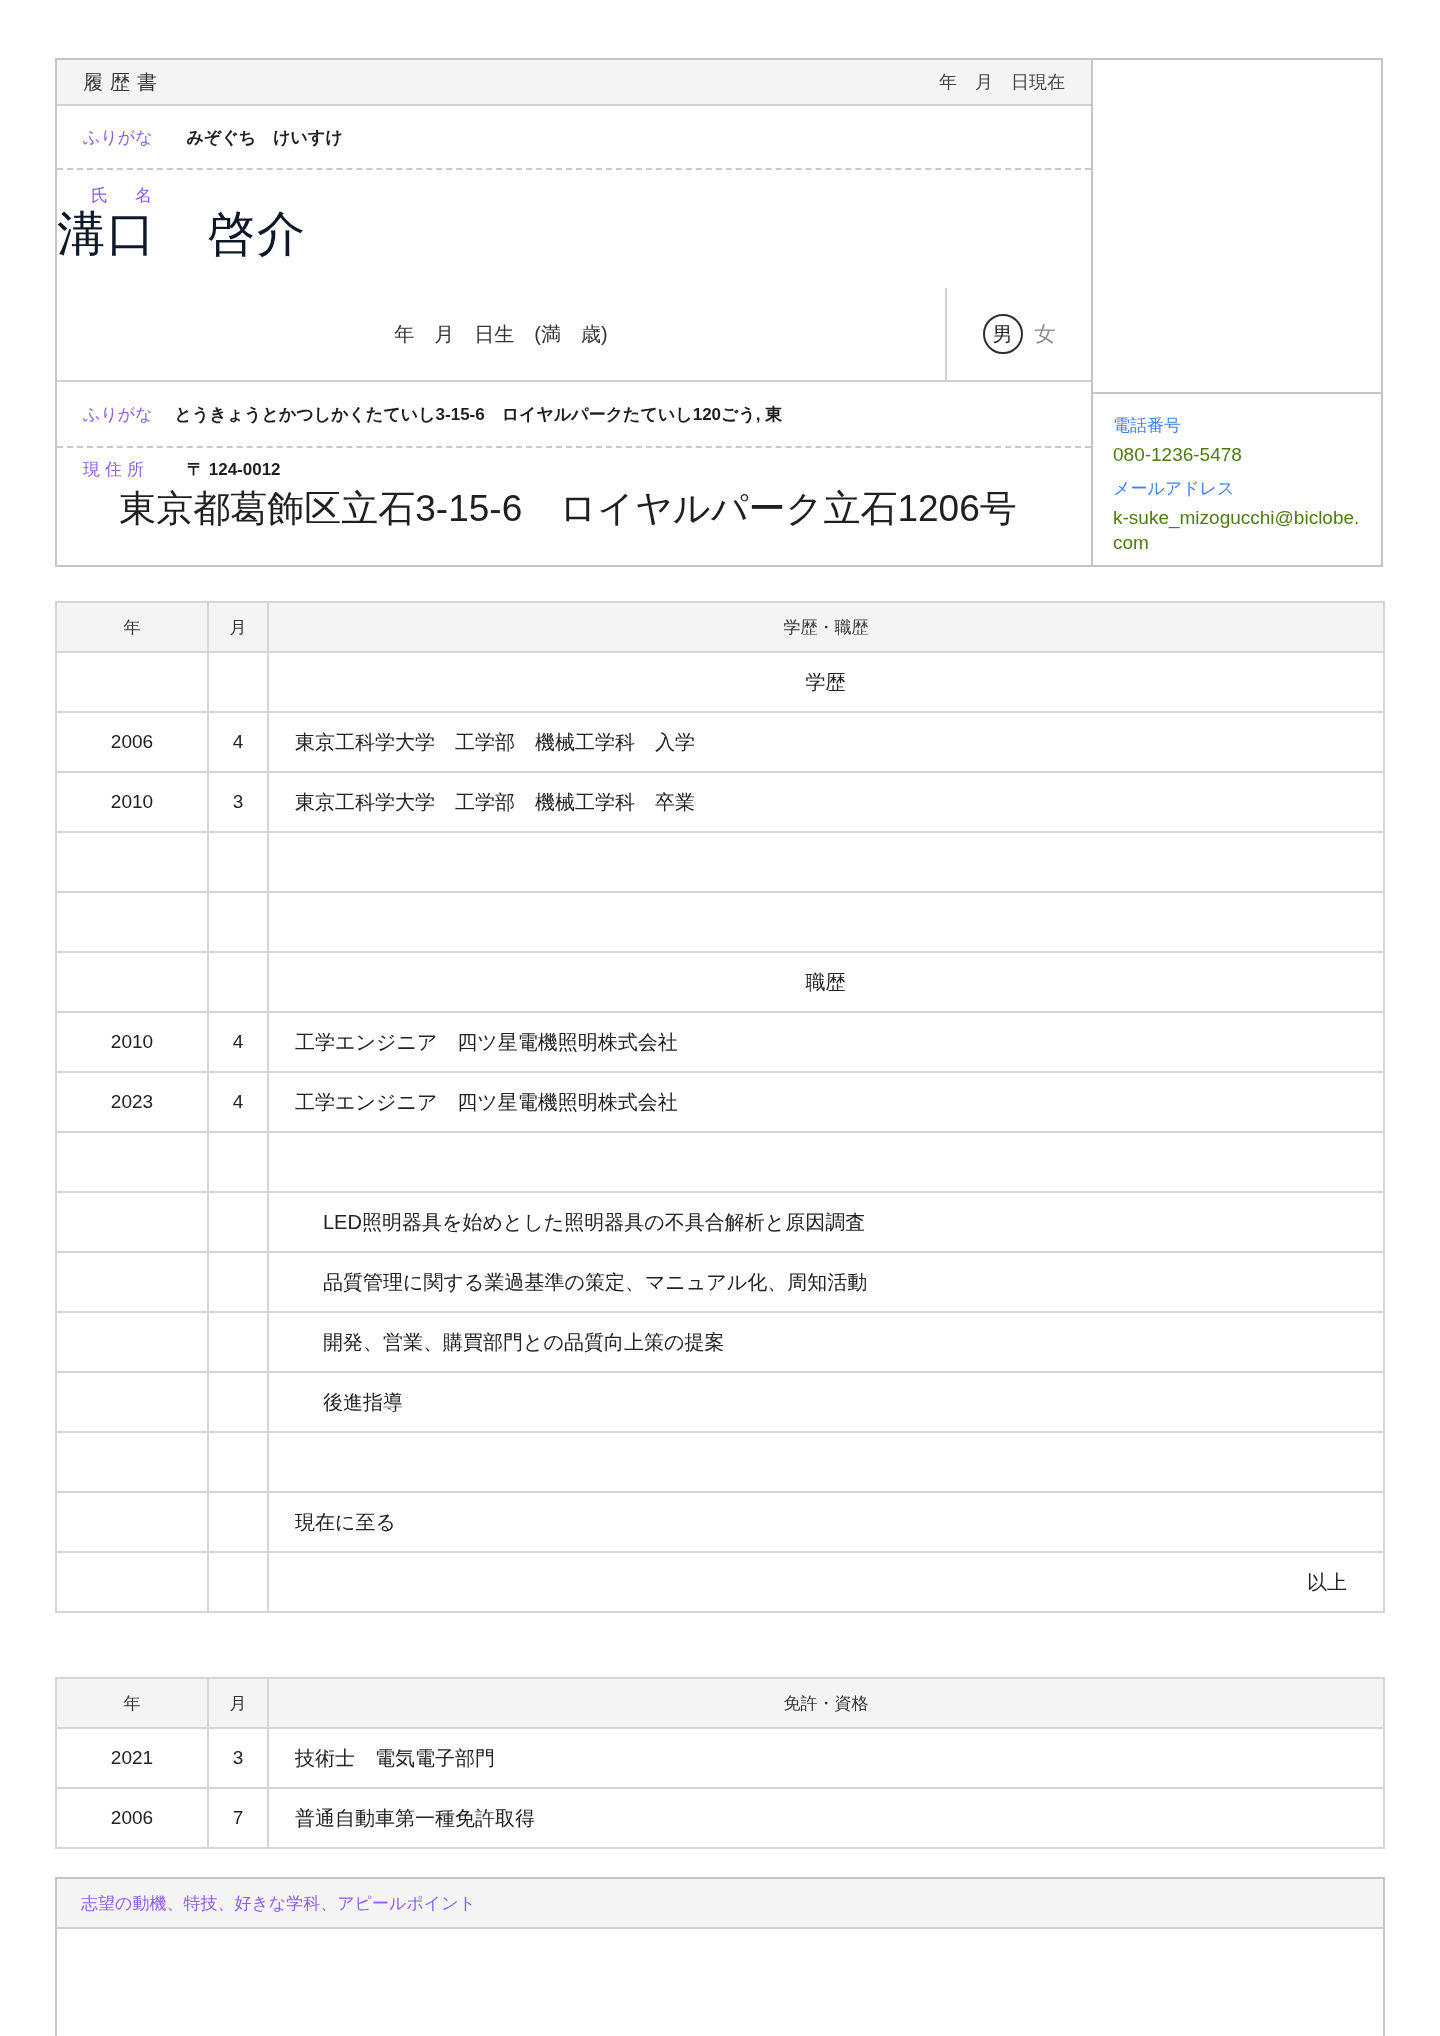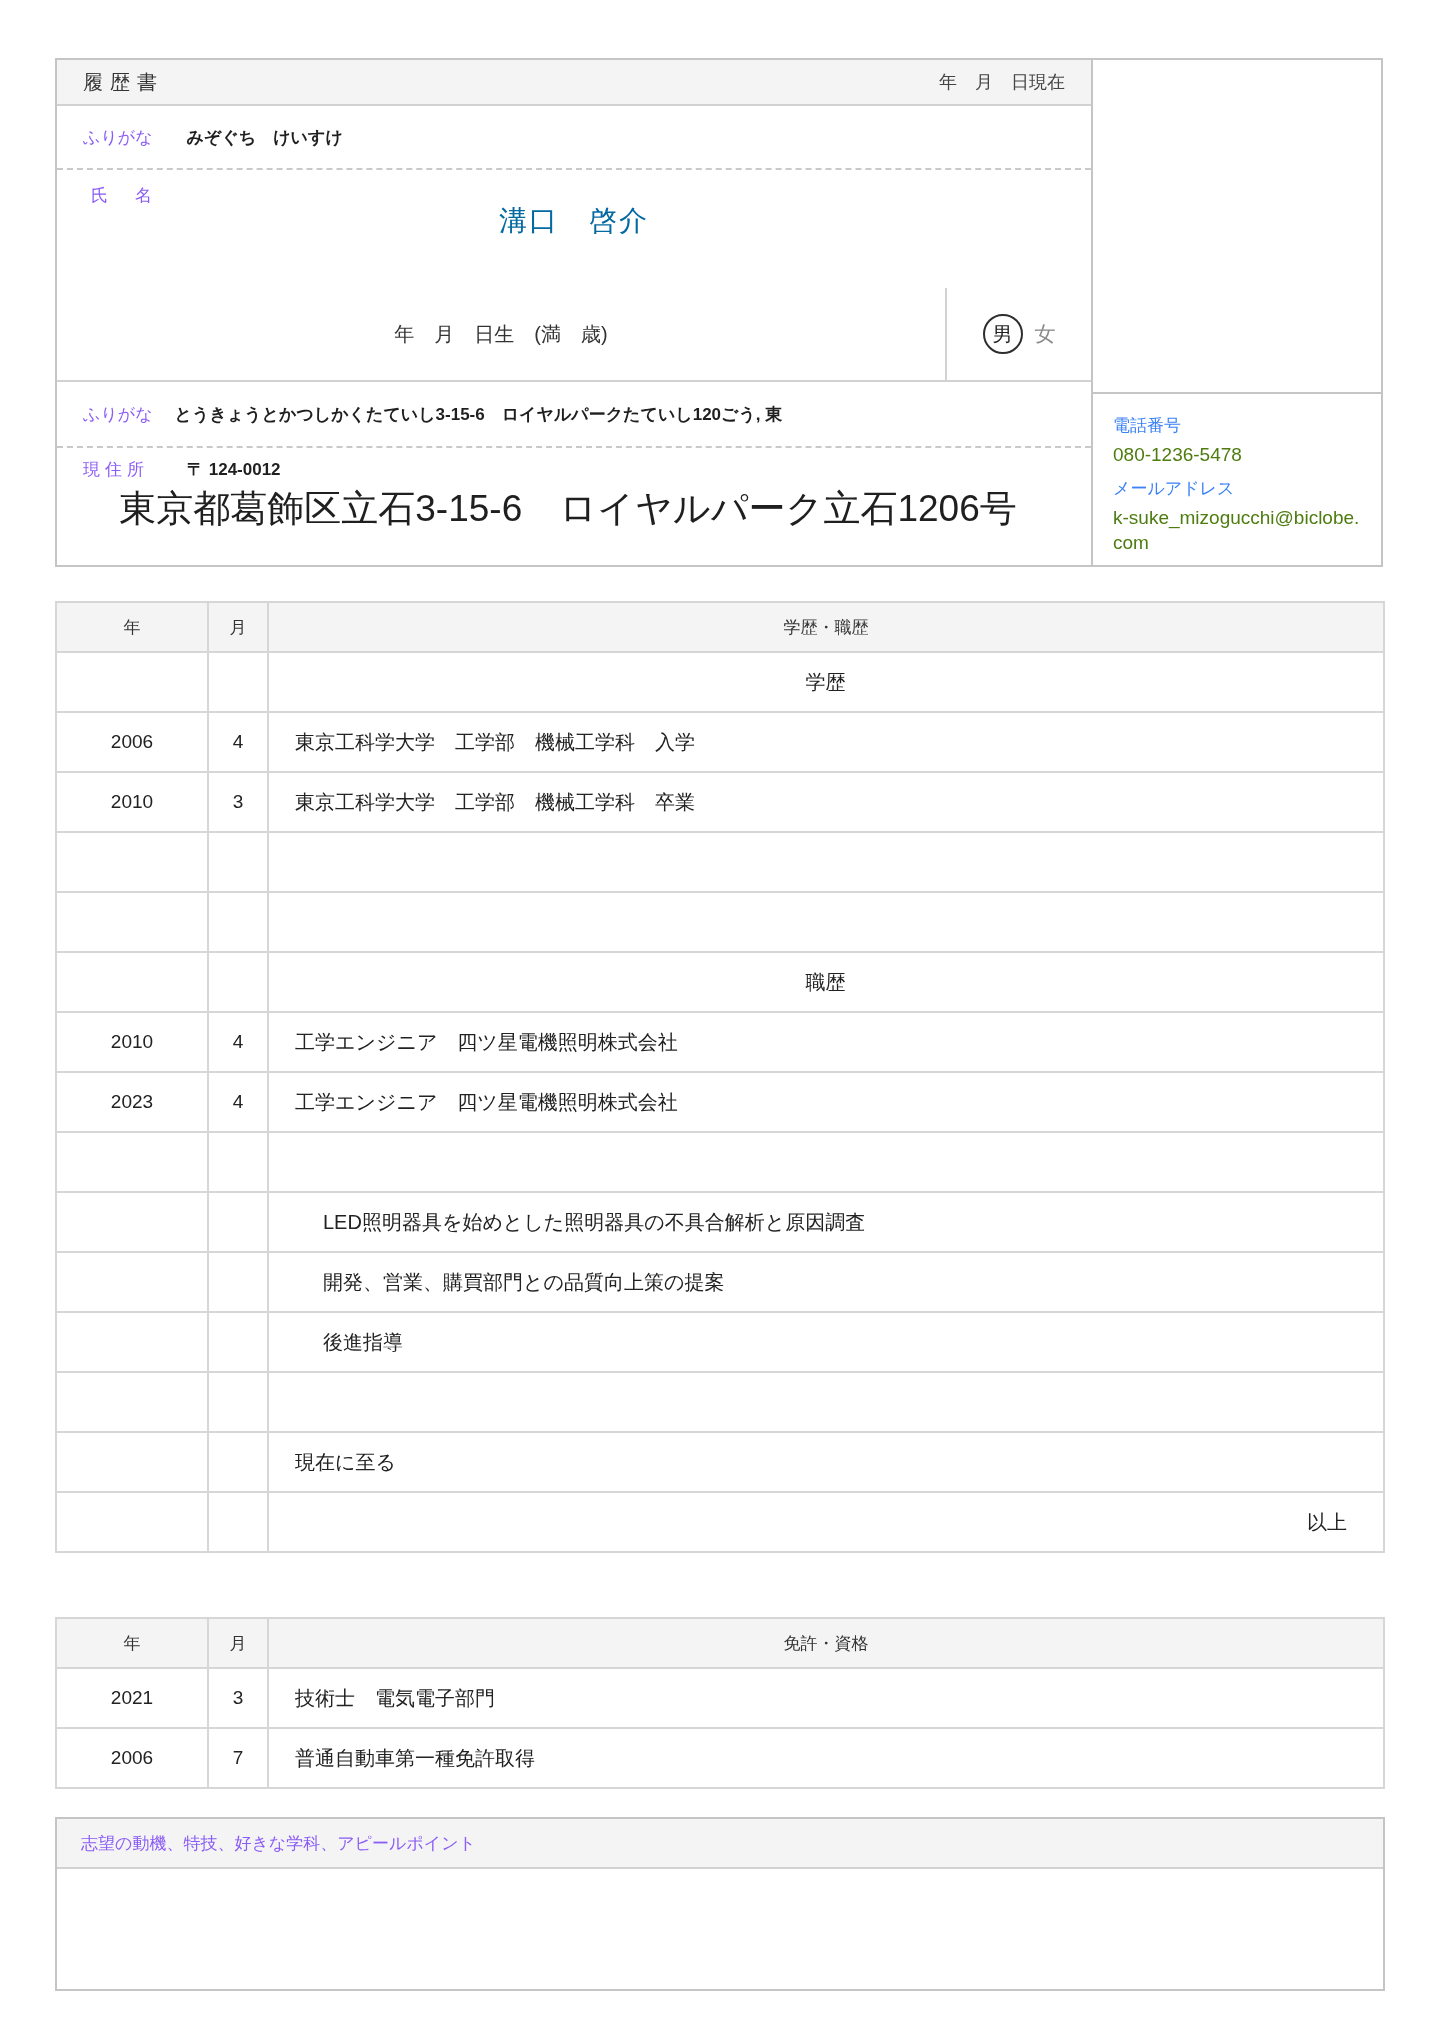--- a/index.html
+++ b/index.html
@@ -23,21 +23,21 @@
   .bar-date { font-size:18px; color:#444; }
 
   .furirow { height:64px; display:flex; align-items:center; padding-left:26px;
              border-bottom:2px dashed #c9c9c9; font-size:17px; }
   .lab { color:#8b5cf6; }
   .sp-lab { letter-spacing:5px; }
   .furirow .val { margin-left:34px; color:#1f1f1f; font-weight:600; }
 
   .namearea { height:118px; position:relative; }
   .namearea .lab { position:absolute; top:14px; left:34px; font-size:17px; }
-  .bigname { text-align:center; padding-top:32px; font-size:28px; color:#0369a1; letter-spacing:2px; }
+  .bigname { text-align:left; padding-top:32px; font-size:48px; color:#0f172a; letter-spacing:2px; }
 
   .birthrow { height:94px; border-bottom:2px solid #d2d2d2; display:flex; }
   .birth-l { flex:1; display:flex; align-items:center; justify-content:center;
              font-size:20px; color:#333; }
   .birth-r { width:146px; border-left:2px solid #d2d2d2; display:flex;
              align-items:center; justify-content:center; gap:12px; font-size:21px; }
   .m-circle { width:40px; height:40px; border:2px solid #2e2e2e; border-radius:50%;
               display:flex; align-items:center; justify-content:center; color:#222; font-size:20px; }
   .female { color:#8a8a8a; }
 
@@ -183,20 +183,25 @@
           <td class="content"></td>
         </tr>
       <tr class="detail">
           <td class="year"></td>
           <td class="month"></td>
           <td class="content">LED照明器具を始めとした照明器具の不具合解析と原因調査</td>
         </tr>
       <tr class="detail">
           <td class="year"></td>
           <td class="month"></td>
+          <td class="content">品質管理に関する業過基準の策定、マニュアル化、周知活動</td>
+        </tr>
+      <tr class="detail">
+          <td class="year"></td>
+          <td class="month"></td>
           <td class="content">開発、営業、購買部門との品質向上策の提案</td>
         </tr>
       <tr class="detail">
           <td class="year"></td>
           <td class="month"></td>
           <td class="content">後進指導</td>
         </tr>
       <tr>
           <td class="year"></td>
           <td class="month"></td>

